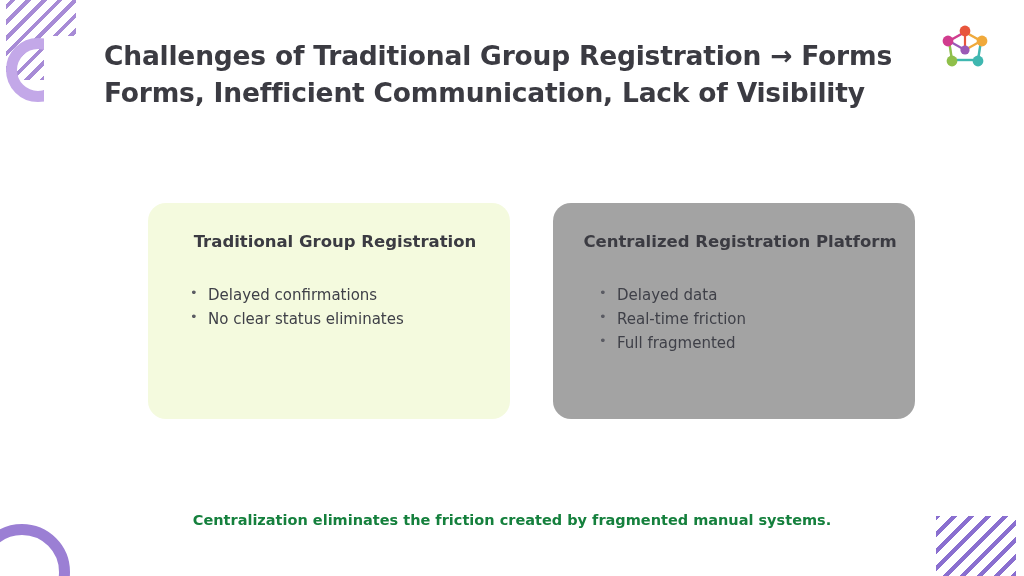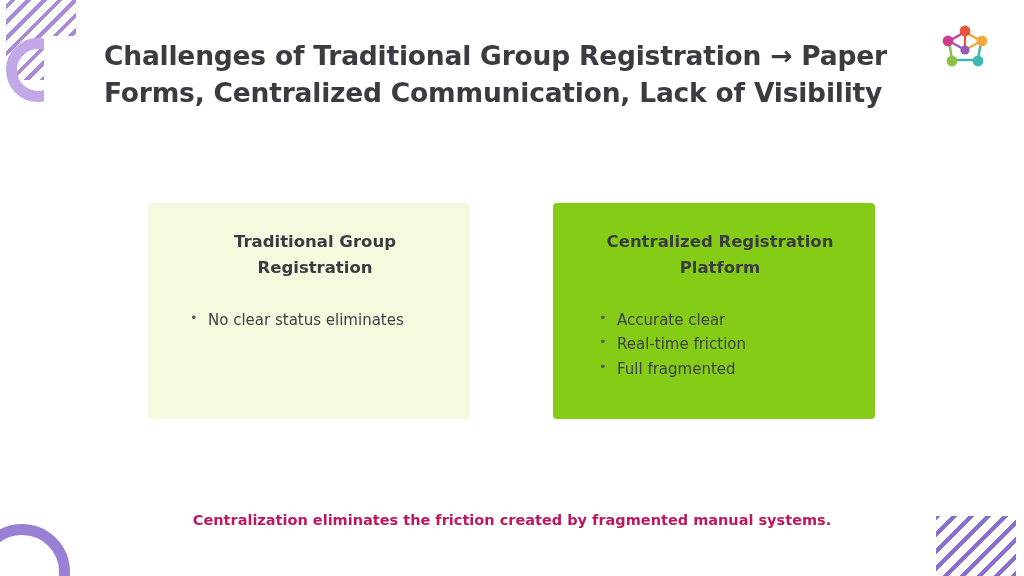--- a/index.html
+++ b/index.html
@@ -101,33 +101,33 @@
   .cards {
     position: absolute;
     top: 203px;
     left: 148px;
     width: 728px;
     height: 216px;
   }
   .card {
     position: absolute;
     top: 0;
-    width: 322px;
+    width: 362px;
     height: 216px;
-    border-radius: 4px;
+    border-radius: 18px;
     box-sizing: border-box;
     padding: 26px 14px 0 26px;
   }
   .card-left {
     left: 0;
     background: #f4fade;
   }
   .card-right {
     left: 405px;
-    background: #84cc16;
+    background: #a3a3a3;
   }
   .card-title {
     text-align: center;
     font-size: 16.5px;
     font-weight: bold;
     color: #3b3b42;
     line-height: 1.55;
   }
   .card-list {
     margin: 28px 0 0 0;
@@ -154,21 +154,21 @@
 
   
   .footer {
     position: absolute;
     left: 0;
     right: 0;
     top: 512px;
     text-align: center;
     font-size: 14.5px;
     font-weight: bold;
-    color: #be185d;
+    color: #15803d;
   }
 </style>
 </head>
 <body>
 
 <div class="slide">
 
   <div class="deco deco-tl-stripes"></div>
   <div class="deco deco-tl-ring"></div>
   <div class="deco deco-tl-ring-cut"></div>
@@ -190,35 +190,36 @@
       <line x1="47" y1="21" x2="31" y2="30" stroke="#f0a93b" stroke-width="2.2"></line>
       <circle cx="31" cy="11" r="5.4" fill="#e8553c"></circle>
       <circle cx="48" cy="21" r="5.4" fill="#f0a93b"></circle>
       <circle cx="44" cy="41" r="5.4" fill="#3fb7b0"></circle>
       <circle cx="18" cy="41" r="5.4" fill="#8fbf4a"></circle>
       <circle cx="14" cy="21" r="5.4" fill="#d13c8e"></circle>
       <circle cx="31" cy="30" r="4.6" fill="#9b59b6"></circle>
     </svg>
   </div>
 
-  <div class="title">Challenges of Traditional Group Registration → Paper Forms, Centralized Communication, Lack of Visibility</div>
+  <div class="title">Challenges of Traditional Group Registration → Forms Forms, Inefficient Communication, Lack of Visibility</div>
 
   <div class="cards">
 
     <div class="card card-left">
       <div class="card-title">Traditional Group Registration</div>
       <ul class="card-list">
+        <li>Delayed confirmations</li>
         <li>No clear status eliminates</li>
       </ul>
     </div>
 
     <div class="card card-right">
       <div class="card-title">Centralized Registration Platform</div>
       <ul class="card-list">
-        <li>Accurate clear</li>
+        <li>Delayed data</li>
         <li>Real-time friction</li>
         <li>Full fragmented</li>
       </ul>
     </div>
 
   </div>
 
   <div class="footer">Centralization eliminates the friction created by fragmented manual systems.</div>
 
 </div>

